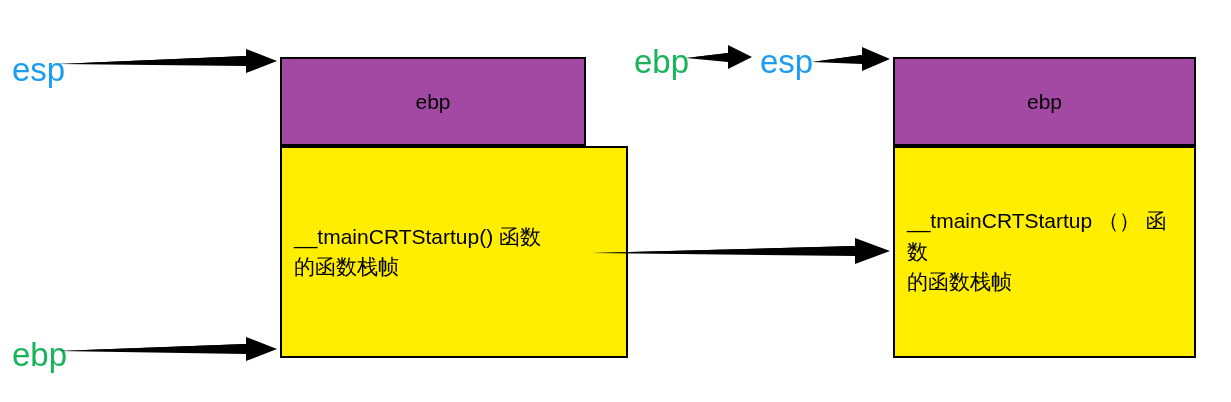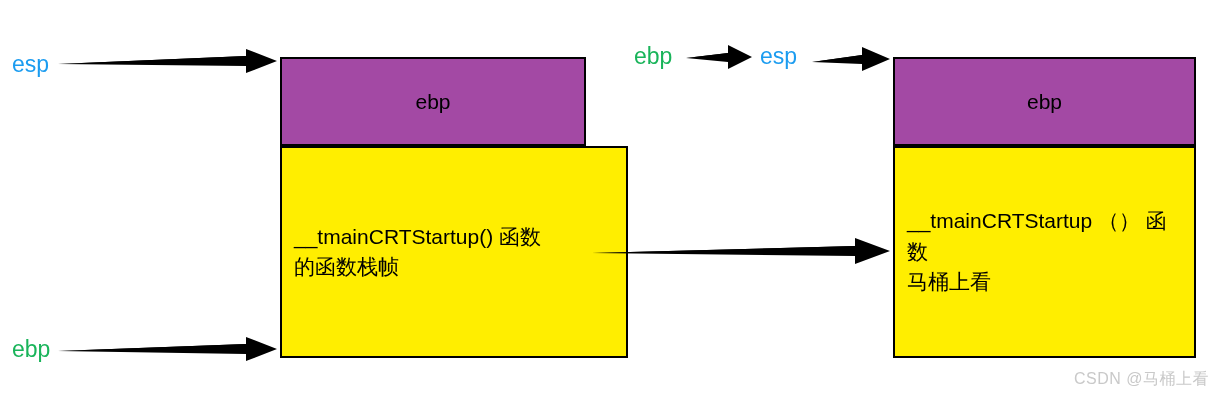--- a/index.html
+++ b/index.html
@@ -51,21 +51,21 @@
   
   #left-purple  { left: 280px; top: 57px;  width: 306px; height: 89px; }
   #left-yellow  { left: 280px; top: 146px; width: 348px; height: 212px; }
   
   #right-purple { left: 893px; top: 57px;  width: 303px; height: 89px; }
   #right-yellow { left: 893px; top: 146px; width: 303px; height: 212px; }
 
   
   .reg-label {
     position: absolute;
-    font-size: 23px;
+    font-size: 33px;
     line-height: 1;
     white-space: nowrap;
   }
   .reg-esp { color: #1b9cf0; }
   .reg-ebp { color: #19b45a; }
 
   #label-esp-left      { left: 12px;  top: 53px; }
   #label-ebp-left      { left: 12px;  top: 338px; }
   #label-ebp-right-top { left: 634px; top: 45px; }
   #label-esp-right-top { left: 760px; top: 45px; }
@@ -123,21 +123,21 @@
     <span class="frame-text">__tmainCRTStartup() 函数
 的函数栈帧</span>
   </div>
 
   <div class="box box-purple" id="right-purple">
     <span class="purple-label">ebp</span>
   </div>
 
   <div class="box box-yellow" id="right-yellow">
     <span class="frame-text">__tmainCRTStartup （） 函数
-马桶上看</span>
+的函数栈帧</span>
   </div>
 
 
   <svg id="arrows" viewBox="0 0 1231 402">
 
     <g>
       <polygon points="58,64 246,56 246,49 277,61 246,73 246,66" fill="#000000"></polygon>
       <polygon points="58,64 246,60 246,56 58,64" fill="#000000"></polygon>
     </g>
 
@@ -155,15 +155,14 @@
       <polygon points="812,62 862,55 862,47 890,59 862,71 862,64" fill="#000000"></polygon>
       <polygon points="812,62 862,59 862,55 812,62" fill="#000000"></polygon>
     </g>
 
     <g>
       <polygon points="592,253 855,246 855,238 890,251 855,264 855,256" fill="#000000"></polygon>
       <polygon points="592,253 855,250 855,246 592,253" fill="#000000"></polygon>
     </g>
   </svg>
 
-  <div id="watermark">CSDN @马桶上看</div>
 
 </div>
 
 </body></html>

